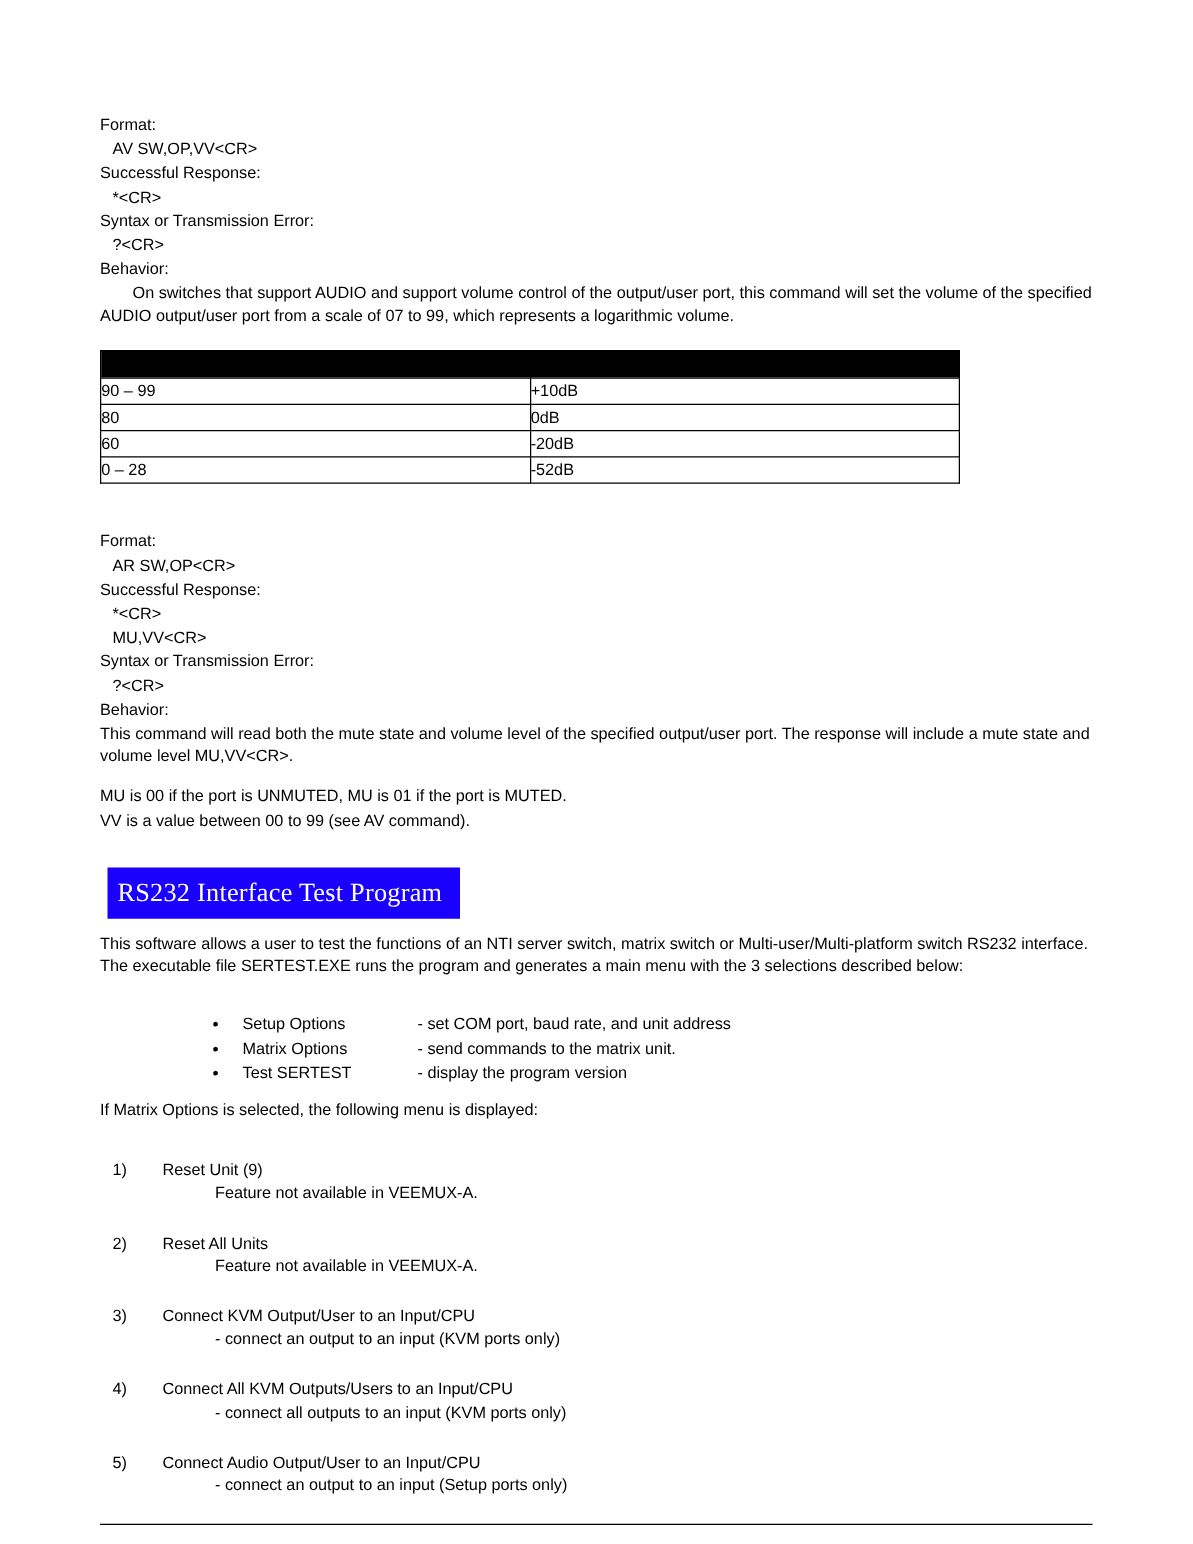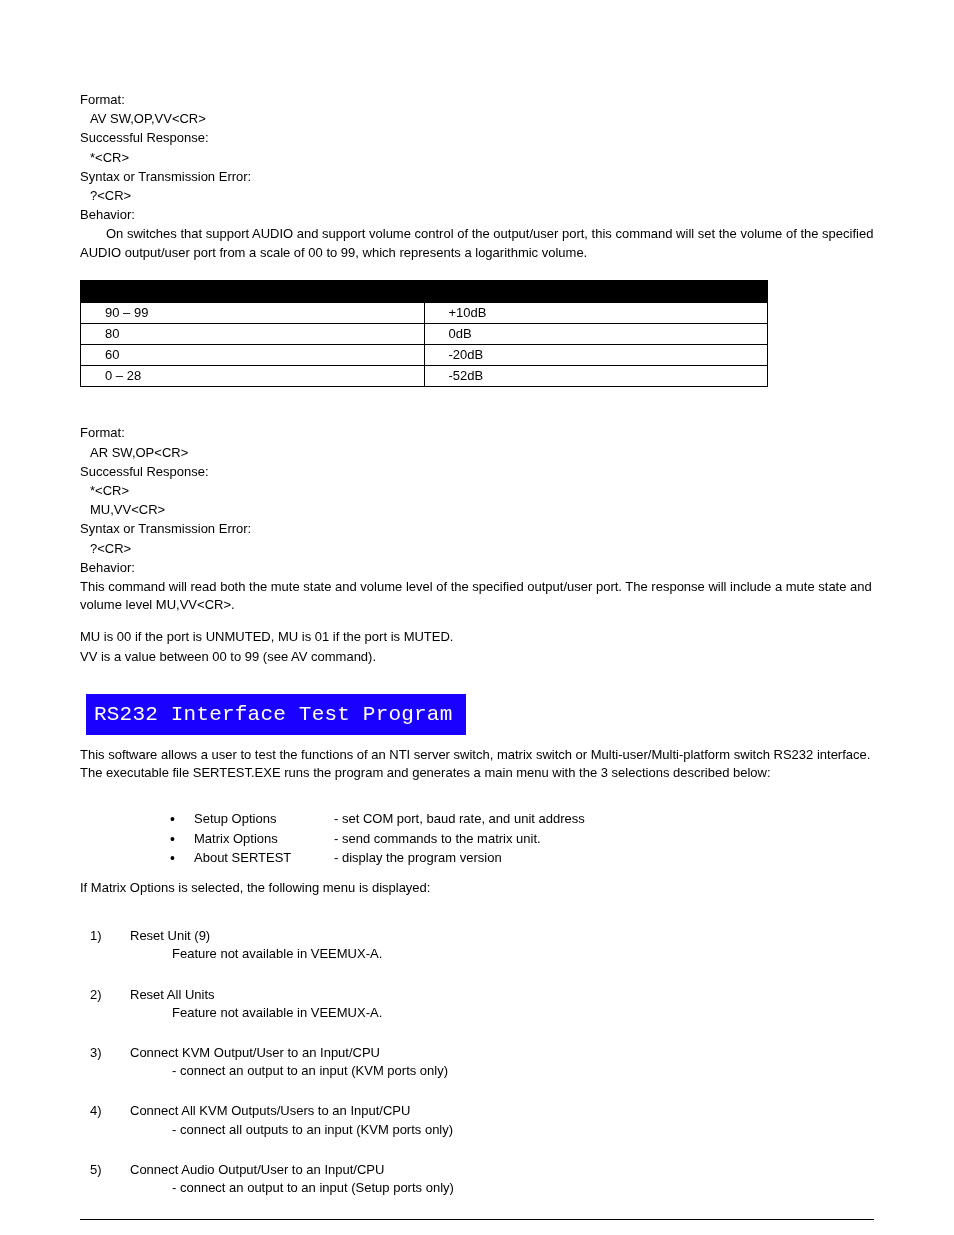--- a/index.html
+++ b/index.html
@@ -32,31 +32,31 @@
       height: 22px;
     }
     table.db-table th {
       font-weight: bold;
       text-align: left;
       padding: 3px 8px;
       border: 1px solid #000;
     }
     table.db-table td {
       border: 1px solid #000;
-      padding: 1px 24px;
+      padding: 1px 0;
       font-size: 13px;
     }
     .col-a { width: 50%; }
     .col-b { width: 50%; }
 
     .blue-heading {
       display: inline-block;
       background: #1a00ff;
       color: #fff;
-      font-family: Liberation Mono, monospace;
+      font-family: Liberation Serif, serif;
       font-size: 21px;
       padding: 6px 14px 6px 8px;
       margin: 6px 0 10px 0;
       letter-spacing: 0.2px;
     }
 
     ul.menu-list {
       list-style: none;
       margin: 6px 0 12px 90px;
     }
@@ -103,21 +103,21 @@
 <body>
 
 <div class="section">
   <div class="line">Format:</div>
   <div class="line indent-1">AV SW,OP,VV&lt;CR&gt;</div>
   <div class="line">Successful Response:</div>
   <div class="line indent-1">*&lt;CR&gt;</div>
   <div class="line">Syntax or Transmission Error:</div>
   <div class="line indent-1">?&lt;CR&gt;</div>
   <div class="line">Behavior:</div>
-  <div class="para para-indent">On switches that support AUDIO and support volume control of the output/user port, this command will set the volume of the specified AUDIO output/user port from a scale of 00 to 99, which represents a logarithmic volume.</div>
+  <div class="para para-indent">On switches that support AUDIO and support volume control of the output/user port, this command will set the volume of the specified AUDIO output/user port from a scale of 07 to 99, which represents a logarithmic volume.</div>
 </div>
 
 <table class="db-table">
   <thead>
     <tr>
       <th class="col-a"></th>
       <th class="col-b"></th>
     </tr>
   </thead>
   <tbody>
@@ -167,21 +167,21 @@
 <ul class="menu-list">
   <li>
     <span class="menu-label">Setup Options</span>
     <span class="menu-desc">- set COM port, baud rate, and unit address</span>
   </li>
   <li>
     <span class="menu-label">Matrix Options</span>
     <span class="menu-desc">- send commands to the matrix unit.</span>
   </li>
   <li>
-    <span class="menu-label">About SERTEST</span>
+    <span class="menu-label">Test SERTEST</span>
     <span class="menu-desc">- display the program version</span>
   </li>
 </ul>
 
 <div class="line" style="margin-bottom:30px">If Matrix Options is selected, the following menu is displayed:</div>
 
 <ol class="matrix-list">
   <li>
     <span class="num">1)</span>
     <span class="title">Reset Unit (9)</span>

